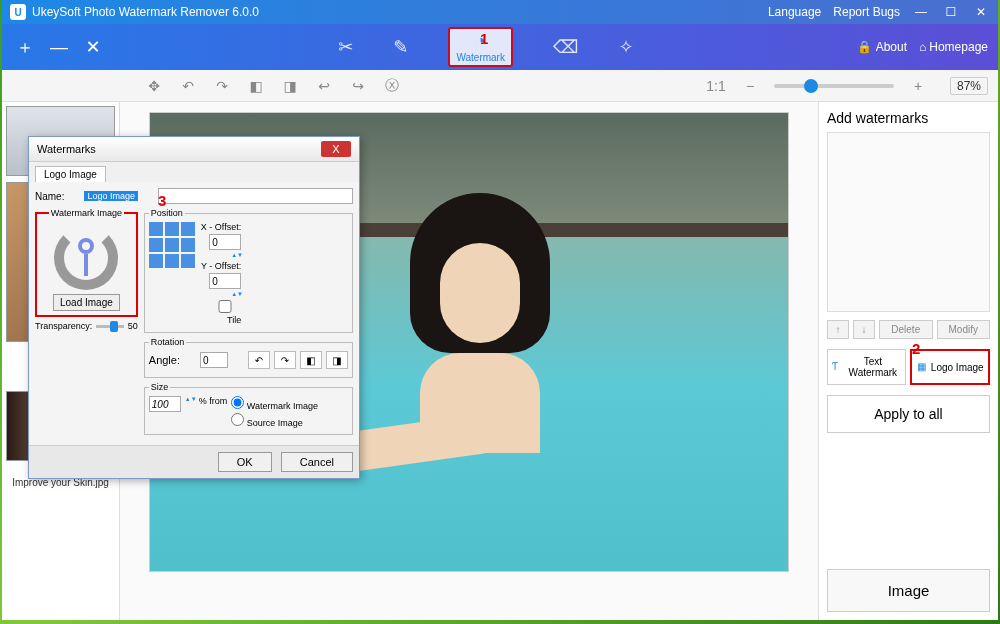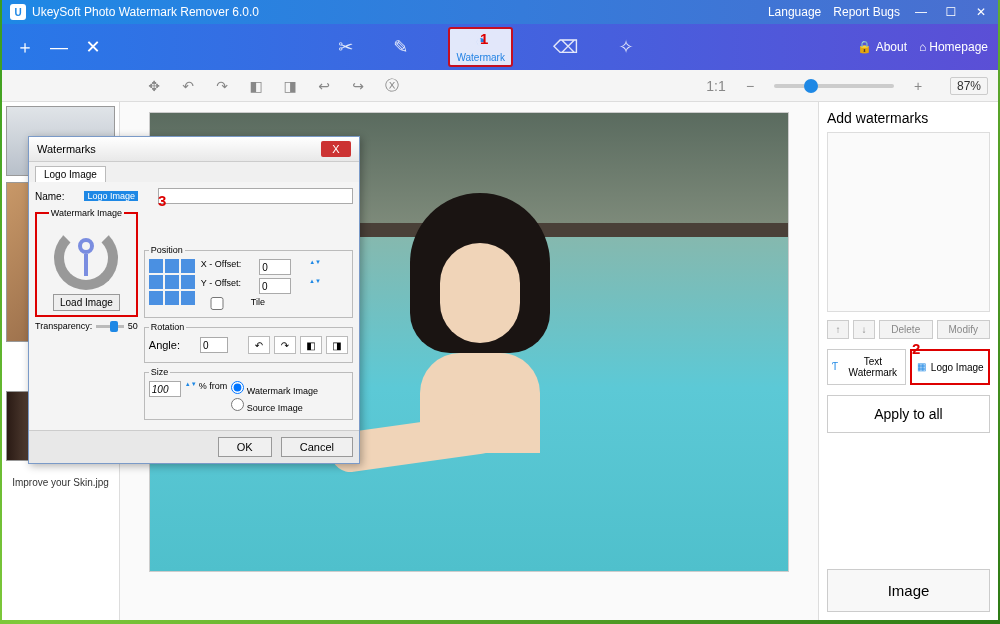--- a/index.html
+++ b/index.html
@@ -72,26 +72,26 @@
 .dialog fieldset legend{ font-size:9px; padding:0 2px;}
 .dialog .wm-img{ border:2px solid #d00; padding:4px; text-align:center;}
 .dialog .wm-logo{ width:64px; height:64px; margin:4px auto; position:relative;}
 .dialog .wm-logo .ring{width:64px;height:64px;border:10px solid #999;border-radius:50%;border-top-color:transparent;}
 .dialog .wm-logo .key{position:absolute;top:12px;left:24px;width:16px;height:16px;border:4px solid #7a8de0;border-radius:50%;}
 .dialog .wm-logo .stem{position:absolute;top:28px;left:30px;width:4px;height:22px;background:#7a8de0;}
 .dialog .load-btn{ border:1px solid #999; background:#eee; padding:2px 6px; font-size:10px; cursor:pointer; display:inline-block;}
 .dialog .trans-row{ display:flex; align-items:center; gap:4px; font-size:9px;}
 .dialog .trans-slider{ flex:1; height:3px; background:#bbb; position:relative;}
 .dialog .trans-slider .th{position:absolute;top:-4px;left:50%;width:8px;height:11px;background:#1e88e5;border-radius:2px;}
-.dialog .col2{ flex:1;margin-top:37px;}
+.dialog .col2{ flex:1;}
 .dialog .grid9{ display:grid; grid-template-columns:repeat(3,14px); grid-template-rows:repeat(3,14px); gap:2px;}
 .dialog .grid9 .c{ background:#4a90e2; cursor:pointer;}
 .dialog .posrow{ display:flex; gap:6px; align-items:flex-start;}
 .dialog .offs{ font-size:9px;}
-.dialog .offs .orow{display:flex;align-items:flex-start;gap:18px;margin-bottom:3px;}
+.dialog .offs .orow{display:flex;align-items:flex-end;gap:2px;margin-bottom:3px;flex-direction:column;}
 .dialog .offs input{width:32px;}
 .dialog .spin{width:10px;display:flex;flex-direction:column;font-size:6px;line-height:6px;color:#1e88e5;}
 .dialog .rot-btns{display:flex;gap:4px;}
 .dialog .rot-btns .rb{width:22px;height:18px;border:1px solid #bbb;background:#fff;display:flex;align-items:center;justify-content:center;font-size:10px;cursor:pointer;}
 .dialog .size-row{display:flex;align-items:flex-start;gap:4px;font-size:9px;}
 .dialog .radio-col label{display:block;font-size:9px;margin-bottom:2px;}
 .dialog .dlg-btns{ text-align:right; padding:6px; background:#e8e8e8; border-top:1px solid #ccc;}
 .dialog .dlg-btns .b{ display:inline-block; border:1px solid #999; background:#f0f0f0; padding:3px 18px; margin-left:6px; font-size:11px; cursor:pointer;}
 </style>
 </head>

